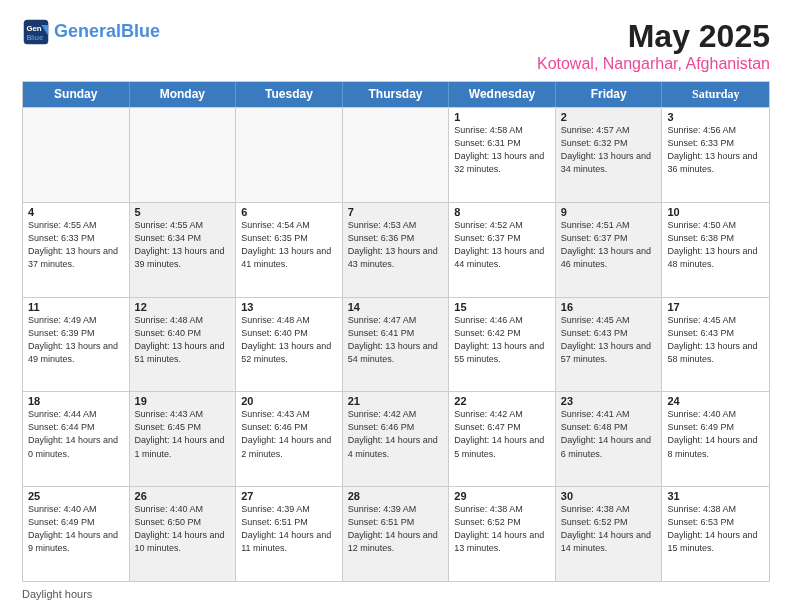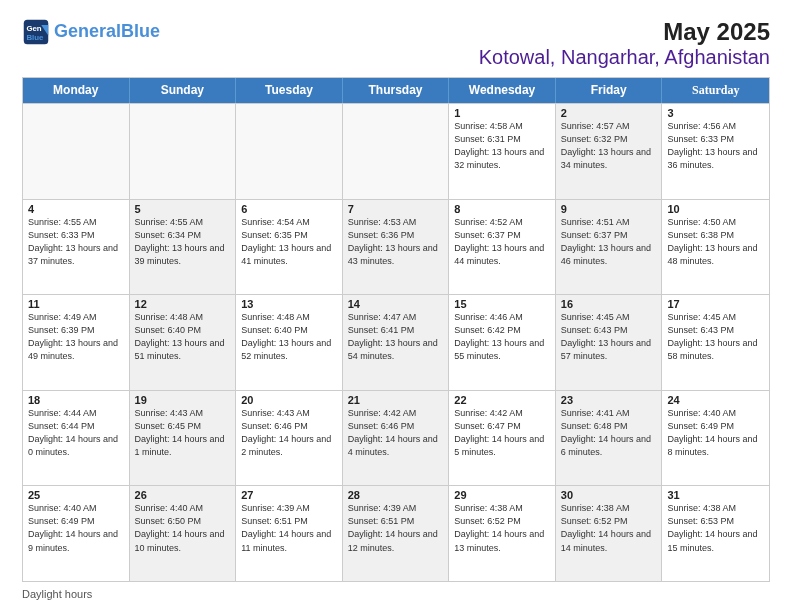--- a/index.html
+++ b/index.html
@@ -39,27 +39,27 @@
       margin-top: 8px;
     }
     .logo-icon {
       width: 28px;
       height: 28px;
     }
     .title-block {
       text-align: right;
     }
     .main-title {
-      font-size: 24px;
+      font-size: 32px;
       font-weight: bold;
       color: #222;
     }
     .subtitle {
-      font-size: 20px;
-      color: #4c1d95;
+      font-size: 16px;
+      color: #ec4899;
       margin-left: 24px;
     }
     .calendar {
       flex: 1;
       display: flex;
       flex-direction: column;
       border: 1px solid #ccc;
     }
     .cal-header-row {
       display: grid;
@@ -136,22 +136,22 @@
       </div>
     </div>
     <div class="title-block">
       <div class="main-title">May 2025</div>
       <div class="subtitle">Kotowal, Nangarhar, Afghanistan</div>
     </div>
   </div>
 
   <div class="calendar">
     <div class="cal-header-row">
-    <div class="cal-header-cell">Monday</div>
-        <div class="cal-header-cell">Sunday</div>
+    <div class="cal-header-cell">Sunday</div>
+        <div class="cal-header-cell">Monday</div>
         <div class="cal-header-cell">Tuesday</div>
         <div class="cal-header-cell">Thursday</div>
         <div class="cal-header-cell">Wednesday</div>
         <div class="cal-header-cell">Friday</div>
         <div class="cal-header-cell">Saturday</div>
       </div>
     <div class="cal-body">
     <div class="cal-week">
           <div class="cal-cell empty"></div>
           <div class="cal-cell empty"></div>

